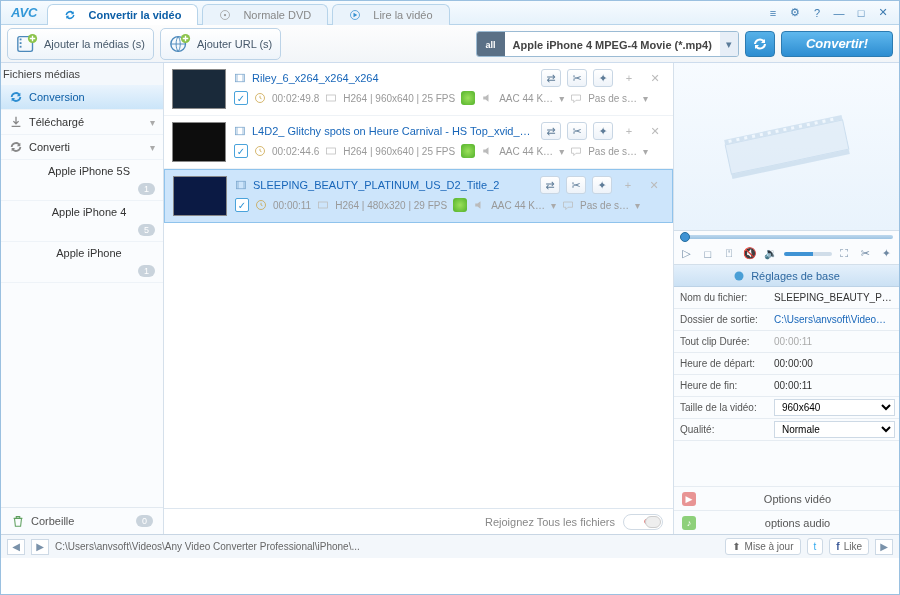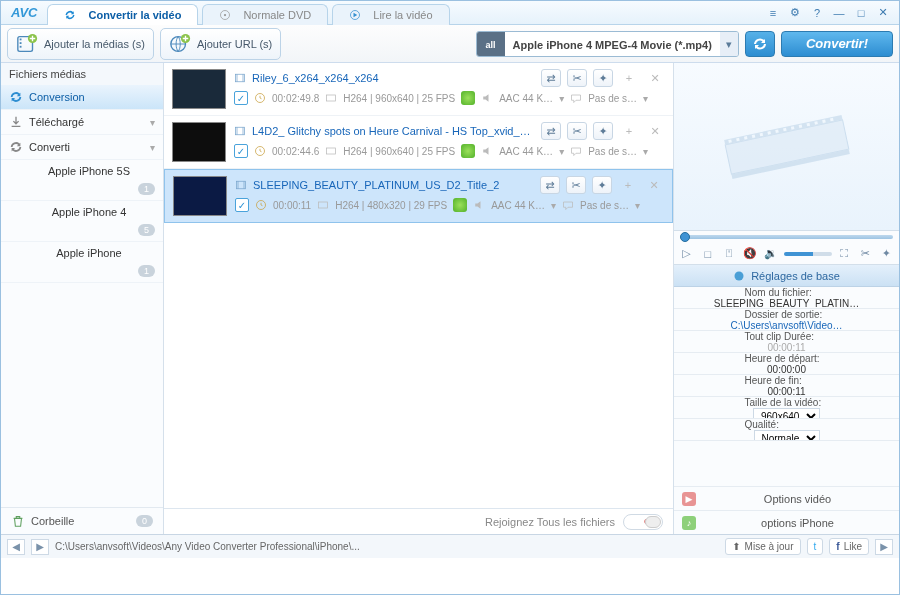--- a/index.html
+++ b/index.html
@@ -17,21 +17,21 @@
 .tbtn svg{width:22px;height:22px;}
 .spacer{flex:1;}
 .profile-sel{display:flex;align-items:flex-start;border:1px solid #9bbbd4;border-radius:3px;overflow:hidden;height:26px;}
 .profile-icon{width:28px;height:26px;background:#5a7086;display:flex;align-items:center;justify-content:center;color:#fff;font-size:9px;font-weight:bold;}
 .profile-sel span.txt{padding:0 8px;color:#444;background:#fff;height:26px;display:flex;align-items:center;font-size:11px;font-weight:bold;}
 .profile-sel span.dd{width:18px;height:26px;background:#e7eef7;display:flex;align-items:center;justify-content:center;color:#5b7b99;cursor:pointer;}
 .btn-refresh{width:30px;height:26px;background:linear-gradient(#57b1e8,#2d8dd1);border:1px solid #2c7bb1;border-radius:4px;display:flex;align-items:center;justify-content:center;color:#fff;cursor:pointer;}
 .btn-convert{height:26px;padding:0 24px;background:linear-gradient(#5fb8ee,#2d8dd1);border:1px solid #2c7bb1;border-radius:4px;color:#fff;font-weight:bold;font-size:13px;cursor:pointer;font-style:italic;display:flex;align-items:center;}
 .main{display:flex;height:471px;}
 .sidebar{width:163px;border-right:1px solid #d5e0eb;background:#fafcfe;display:flex;flex-direction:column;}
-.side-head{padding:5px 8px;font-weight:normal;color:#444;background:#f4f8fc;}
+.side-head{padding:5px 2px;font-weight:normal;color:#444;background:#f4f8fc;}
 .side-item{display:flex;align-items:center;gap:6px;padding:5px 8px;border-bottom:1px solid #eef3f8;cursor:pointer;color:#333;}
 .side-item.active{background:linear-gradient(#eaf4fd,#cbe5f9);color:#0c5ea6;}
 .side-item .badge{margin-left:auto;background:#c9d3dc;color:#fff;border-radius:8px;font-size:9px;padding:1px 6px;}
 .side-item .chev{margin-left:auto;color:#aaa;font-size:10px;}
 .side-sub{padding-left:22px;font-size:11px;flex-direction:column;}
 .side-spacer{flex:1;}
 .trash{padding:6px 10px;border-top:1px solid #e2e9f0;display:flex;align-items:center;gap:6px;color:#555;}
 .trash .badge{margin-left:auto;background:#c9d3dc;color:#fff;border-radius:8px;font-size:9px;padding:1px 6px;}
 .center{flex:1;display:flex;flex-direction:column;position:relative;background:#fff;}
 .filelist{flex:1;overflow:auto;}
@@ -56,21 +56,21 @@
 .preview{height:168px;background:linear-gradient(#f7fbff,#e9f3fc);border-bottom:1px solid #d3dfea;display:flex;align-items:center;justify-content:center;position:relative;}
 .filmstrip{width:140px;height:70px;opacity:.5;}
 .progress{height:12px;padding:4px 6px;}
 .progress .bar{height:4px;background:linear-gradient(#bed8ed,#9dc4e3);border-radius:2px;position:relative;}
 .progress .dot{position:absolute;left:0;top:-3px;width:10px;height:10px;border-radius:50%;background:#3f93d4;border:1px solid #256d9e;}
 .player-ctrl{height:22px;display:flex;align-items:center;gap:4px;padding:0 4px;border-bottom:1px solid #d3dfea;color:#708aa4;}
 .player-ctrl span{display:inline-flex;align-items:center;justify-content:center;width:18px;height:18px;cursor:pointer;}
 .vol-bar{width:50px;height:4px;background:linear-gradient(to right,#3f93d4,#3f93d4 60%,#d0dde9 60%);border-radius:2px;}
 .settings-head{height:22px;background:linear-gradient(#e4f0fb,#cbe1f4);display:flex;align-items:center;justify-content:center;color:#2e68a0;font-size:11px;border-bottom:1px solid #bcd2e6;gap:6px;}
 .settings-head svg{width:12px;height:12px;}
-.prop-row{display:flex;height:22px;border-bottom:1px solid #e6ecf2;align-items:center;flex-direction:column;}
+.prop-row{display:flex;height:22px;border-bottom:1px solid #e6ecf2;align-items:center;}
 .prop-row .lbl{width:96px;padding-left:6px;color:#555;font-size:10px;}
 .prop-row .val{flex:1;padding:0 4px;font-size:10px;color:#333;white-space:nowrap;overflow:hidden;text-overflow:ellipsis;}
 .prop-row .val.gray{color:#aaa;}
 .prop-row input,.prop-row select{width:100%;border:1px solid #cdd9e5;font-size:10px;padding:1px 3px;background:#fff;}
 .right-spacer{flex:1;}
 .opt-row{height:24px;border-top:1px solid #e6ecf2;display:flex;align-items:center;gap:8px;padding:0 8px;color:#555;cursor:pointer;}
 .opt-row .ico{width:14px;height:14px;border-radius:3px;display:inline-flex;align-items:center;justify-content:center;}
 .opt-row.video .ico{background:#e89494;color:#fff;font-size:9px;}
 .opt-row.audio .ico{background:#8ed07a;color:#fff;font-size:9px;}
 .statusbar{height:24px;border-top:1px solid #c8d6e4;background:#f3f7fb;display:flex;align-items:center;padding:0 6px;gap:6px;color:#666;font-size:10px;}
@@ -408,21 +408,21 @@
           <div class="val"><select><option>Normale</option></select></div>
         </div>
       </div>
     <div class="right-spacer"></div>
     <div class="opt-row video">
       <span class="ico">▶</span>
       <span style="flex:1;text-align:center">Options vidéo</span>
     </div>
     <div class="opt-row audio">
       <span class="ico">♪</span>
-      <span style="flex:1;text-align:center">options iPhone</span>
+      <span style="flex:1;text-align:center">options audio</span>
     </div>
   </div>
 </div>
 
 <div class="statusbar">
   <span class="nav">◀</span>
   <span class="nav">▶</span>
   <span class="path">C:\Users\anvsoft\Videos\Any Video Converter Professional\iPhone\...</span>
   <span class="sb-btn">⬆<span>Mise à jour</span></span>
   <span class="sb-btn tw">t</span>

